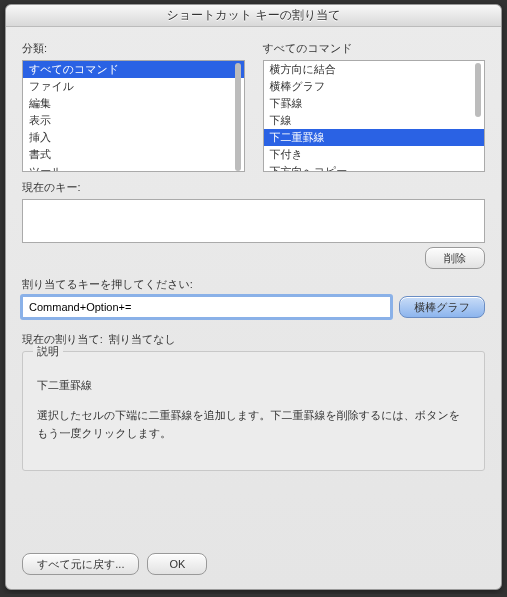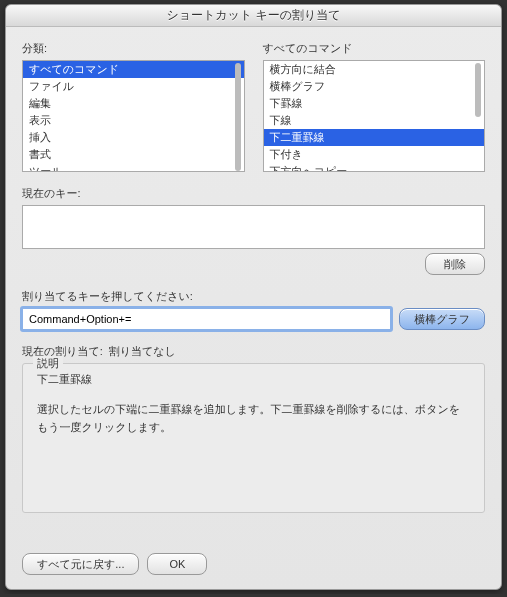--- a/index.html
+++ b/index.html
@@ -10,27 +10,27 @@
 .top-row { display: flex; gap: 18px; }
 .col-left { flex: 1; }
 .col-right { flex: 1; }
 .lbl { font-size: 11px; margin-bottom: 4px; color: #333; }
 .listbox { background: #fff; border: 1px solid #aaa; height: 112px; overflow: hidden; position: relative; }
 .listbox .scrollbar { position: absolute; right: 0; top: 0; width: 12px; height: 100%; display: flex; align-items: flex-start; justify-content: center; padding-top: 2px; }
 .listbox .scrollbar .thumb { width: 6px; border-radius: 3px; background: #bcbcbc; }
 .listbox .items { padding: 0; }
 .listbox .item { padding: 1px 6px; font-size: 11px; line-height: 15px; cursor: default; }
 .listbox .item.selected { background: #2a62e4; color: #fff; }
-.section { margin-top: 14px; }
+.section { margin-top: 8px; }
 .current-key-box { background: #fff; border: 1px solid #aaa; height: 44px; margin-top: 4px; }
 .row-btn { display: flex; justify-content: flex-end; margin-top: 4px; }
 .input-row { display: flex; align-items: flex-start; gap: 8px; margin-top: 4px; }
 .text-input { flex: 1; height: 22px; border: 1px solid #8a8a8a; background: #fff; font-size: 11px; padding: 0 6px; outline: 3px solid #8ab1e8; outline-offset: -1px; border-radius: 1px; }
 .cur-assign-row { display: flex; gap: 6px; margin-top: 14px; font-size: 11px; }
-.desc-box { border: 1px solid #c8c8c8; border-radius: 3px; margin-top: 4px; padding: 8px 14px 18px 14px; position: relative; background: #ececec; height: 150px; }
+.desc-box { border: 1px solid #c8c8c8; border-radius: 3px; margin-top: 4px; padding: 26px 14px 18px 14px; position: relative; background: #ececec; height: 120px; }
 .desc-title { position: absolute; top: -8px; left: 10px; background: #ececec; padding: 0 4px; font-size: 11px; }
 .desc-cmd { font-size: 11px; margin-bottom: 14px; }
 .desc-text { font-size: 11px; line-height: 1.6; }
 .footer { display: flex; justify-content: flex-start; gap: 8px; margin-top: auto; padding-top: 18px; }
 .mac-btn { height: 22px; min-width: 60px; padding: 0 14px; font-size: 11px; background: linear-gradient(#fdfdfd, #e2e2e2); border: 1px solid #999; border-radius: 8px; box-shadow: 0 1px 0 #fff inset; cursor: pointer; color: #333; }
 .mac-btn.primary { background: linear-gradient(#c8dcf7, #8db5ed); border-color: #6a8dc4; }
 .mac-btn.wide { min-width: 110px; }
 </style>
 </head>
 <body>

